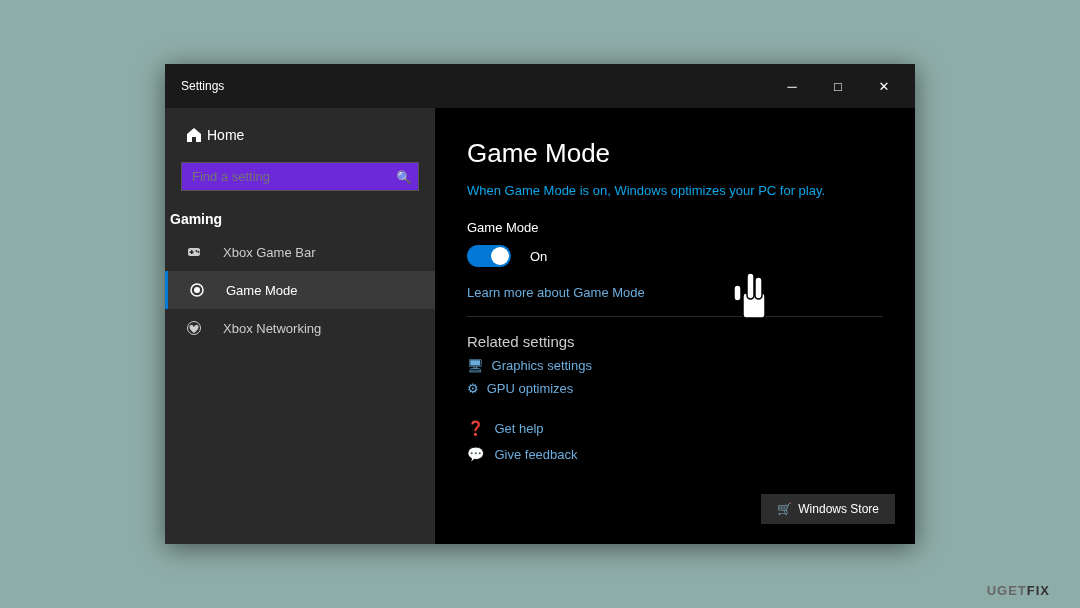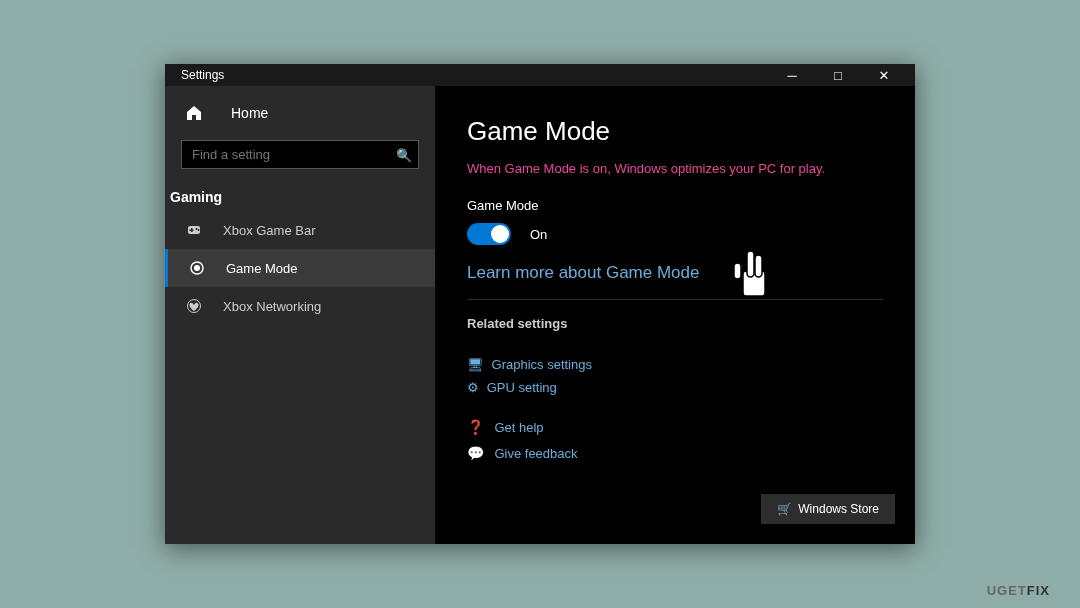--- a/index.html
+++ b/index.html
@@ -19,21 +19,21 @@
       width: 750px;
       height: 480px;
       background: #1a1a1a;
       display: flex;
       flex-direction: column;
       box-shadow: 0 4px 24px rgba(0,0,0,0.5);
       position: relative;
     }
 
     .title-bar {
-      height: 22px;
+      height: 44px;
       background: #1a1a1a;
       display: flex;
       align-items: center;
       justify-content: space-between;
       padding: 0 8px 0 16px;
       flex-shrink: 0;
     }
 
     .title-bar-text {
       color: #ffffff;
@@ -67,35 +67,35 @@
     .sidebar {
       width: 270px;
       background: #2a2a2a;
       flex-shrink: 0;
       padding-top: 8px;
     }
 
     .sidebar-home {
       display: flex;
       align-items: center;
-      gap: 28px;
+      gap: 4px;
       padding: 10px 20px;
       color: #ffffff;
       font-size: 14px;
       cursor: pointer;
     }
 
     .search-box {
       margin: 8px 16px;
       position: relative;
     }
 
     .search-input {
       width: 100%;
-      background: #000000;
+      background: #6d28d9;
       border: 1px solid #555;
       color: #ccc;
       padding: 6px 30px 6px 10px;
       font-size: 13px;
       outline: none;
     }
 
     .search-icon-btn {
       position: absolute;
       right: 6px;
@@ -153,21 +153,21 @@
     }
 
     .page-title {
       color: #ffffff;
       font-size: 26px;
       font-weight: 300;
       margin-bottom: 14px;
     }
 
     .description {
-      color: #ec4899;
+      color: #0ea5e9;
       font-size: 13px;
       margin-bottom: 22px;
     }
 
     .section-label {
       color: #ffffff;
       font-size: 13px;
       margin-bottom: 10px;
     }
 
@@ -199,32 +199,31 @@
       transition: left 0.2s;
     }
 
     .toggle-label {
       color: #ffffff;
       font-size: 13px;
     }
 
     .link-text {
       color: #6cadde;
-      font-size: 17px;
+      font-size: 13px;
       cursor: pointer;
       margin-bottom: 0;
       display: block;
       text-decoration: none;
     }
 
     .related-settings-title {
       color: #cccccc;
-      font-size: 13px;
-      margin-bottom: 26px;
-      font-weight: bold;
+      font-size: 15px;
+      margin-bottom: 8px;
     }
 
     .related-link {
       display: flex;
       align-items: center;
       gap: 8px;
       color: #6cadde;
       font-size: 13px;
       cursor: pointer;
       margin-bottom: 8px;
@@ -410,21 +409,21 @@
 
       <div class="divider-section"></div>
 
       <p class="related-settings-title">Related settings</p>
       <a class="related-link" href="#">
         <span style="font-size:13px;">🖥</span>
         <span>Graphics settings</span>
       </a>
       <a class="related-link" href="#">
         <span style="font-size:13px;">⚙</span>
-        <span>GPU setting</span>
+        <span>GPU optimizes</span>
       </a>
 
       <div class="help-section">
         <div class="help-item">
           <span style="font-size:14px;">❓</span>
           <span>Get help</span>
         </div>
         <div class="help-item">
           <span style="font-size:14px;">💬</span>
           <span>Give feedback</span>

